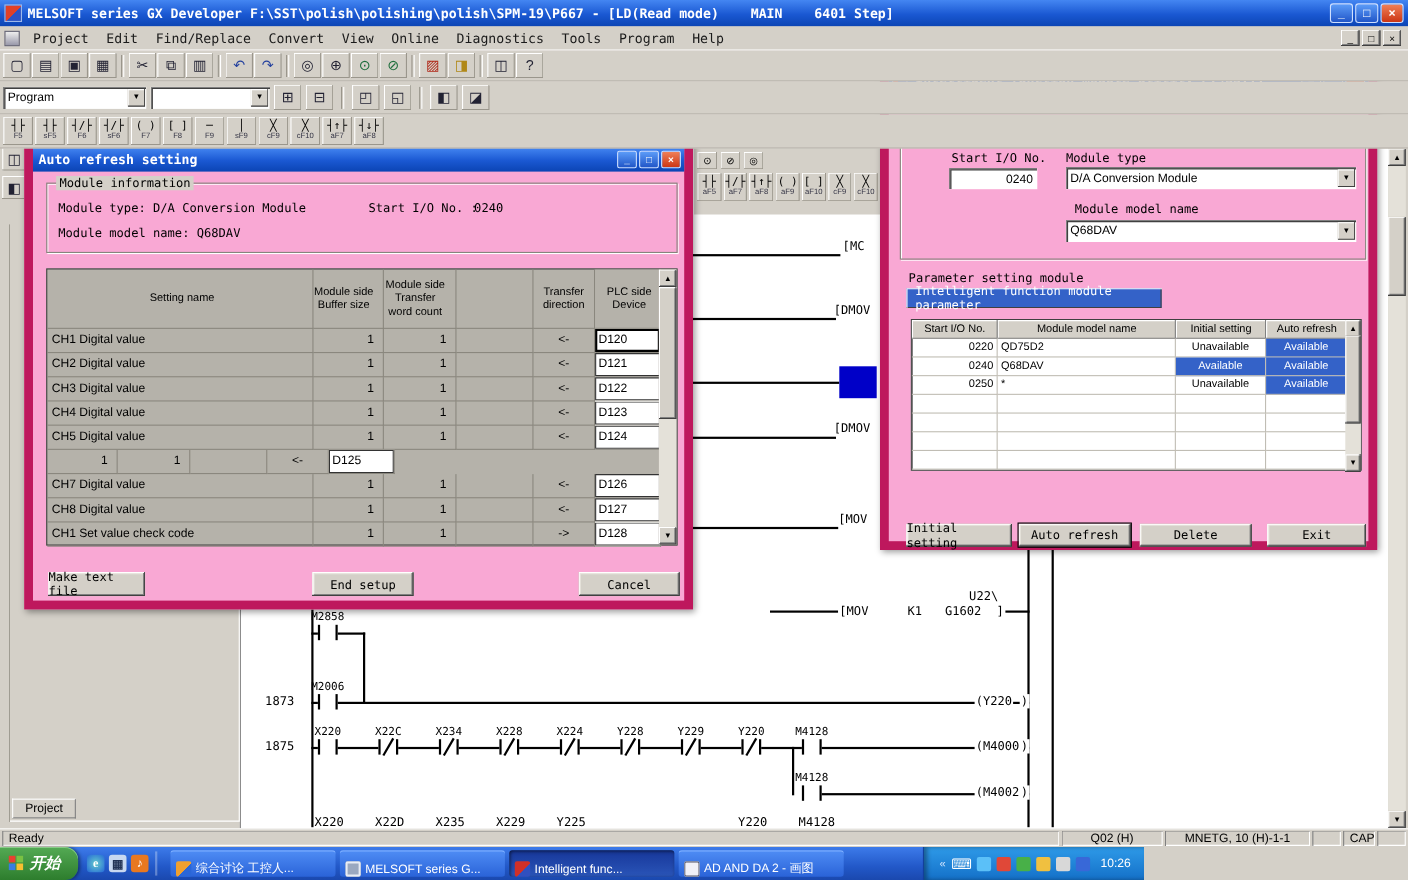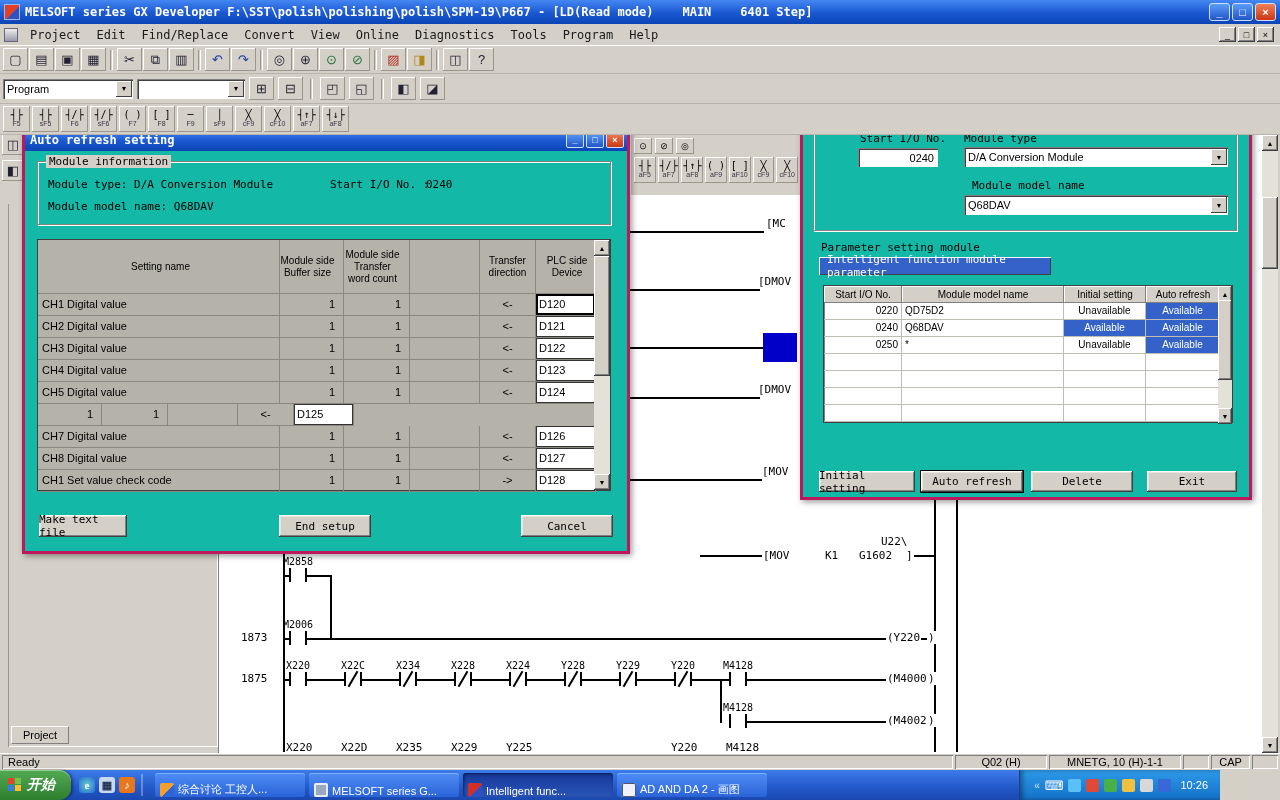--- a/index.html
+++ b/index.html
@@ -53,21 +53,21 @@
   .lt{position:absolute;font:11px/13px "DejaVu Sans Mono",monospace;white-space:pre}
   .lt.bg{background:#fff;padding:0 1px}
   .lc{position:absolute;width:24px}
   .lcl{position:absolute;left:-10px;top:0;width:44px;text-align:center;font:10px/11px "DejaVu Sans Mono",monospace}
   .lcs{position:absolute;left:3px;top:12px;width:18px;height:14px;background:#fff}
   .lcs i{position:absolute;top:0;width:2px;height:14px;background:#000}
   .lcs i:first-child{left:0}.lcs i:nth-child(2){right:0}
   .lcs u{position:absolute;left:8px;top:-2px;width:2px;height:18px;background:#000;transform:rotate(30deg)}
   .lcur{position:absolute;background:#0000c8}
   
-  .dlg{position:absolute;background:#14b8a6;border:3px solid #be185d;box-shadow:2px 2px 6px rgba(0,0,0,.4)}
+  .dlg{position:absolute;background:#f9a8d4;border:8px solid #be185d;box-shadow:2px 2px 6px rgba(0,0,0,.4)}
   .dlg-title{height:22px;background:linear-gradient(180deg,#4486f2,#1a58d2 55%,#0b44b4);display:flex;align-items:center;color:#fff;padding:0 3px}
   .dlg-title .t{flex:1;font:bold 12px "DejaVu Sans Mono",monospace;white-space:pre;overflow:hidden;padding-left:2px}
   .dbtn{width:18px;height:16px;margin-left:2px;border:1px solid #cfe0ff;border-radius:2px;color:#fff;font:bold 9px "Liberation Sans",sans-serif;display:flex;align-items:center;justify-content:center;background:linear-gradient(#5c9cf8,#2156c8);flex:none}
   .dbtn.close{background:linear-gradient(#f08058,#cc3614)}
   .group{position:absolute;border:1px solid #87847d;box-shadow:inset 1px 1px #fff,1px 1px #fff}
   .group-label{position:absolute;top:-7px;left:8px;background:#d4d0c8;padding:0 3px;font:11px "DejaVu Sans Mono",monospace}
   .mlabel{position:absolute;font:11px "DejaVu Sans Mono",monospace;white-space:pre}
   .btn{position:absolute;background:#d4d0c8;box-shadow:inset -1px -1px #404040,inset 1px 1px #fff,inset -2px -2px #808080,inset 2px 2px #e8e5de;font:11px "DejaVu Sans Mono",monospace;display:flex;align-items:center;justify-content:center}
   .btn.focus{outline:1px solid #000}
   #dlg-autorefresh{left:22px;top:126px;width:608px;height:428px;z-index:10}
@@ -99,21 +99,21 @@
   .c-model{width:162px}
   .c-initial{width:82px;text-align:center}
   .c-refresh{width:74px;text-align:center}
   .avail{background:#3462c8;color:#fff}
   .if-sb{position:absolute;right:0;top:0;width:14px;height:136px;background:#e4e1d9}
   .if-sb .sbtn,.if-sb .sthumb{width:14px}
   
   .statusbar{position:absolute;left:0;top:753px;width:1280px;height:17px;background:#d4d0c8;border-top:1px solid #fff;display:flex;gap:2px;padding:1px 2px;z-index:30}
   .seg{box-shadow:inset 1px 1px #808080,inset -1px -1px #fff;padding:1px 6px;font:11px "Liberation Sans",sans-serif;white-space:nowrap;overflow:hidden}
   
-  .taskbar{position:absolute;left:0;top:770px;width:1220px;height:30px;background:linear-gradient(180deg,#3d7bea,#2258c8 60%,#1a48ae);display:flex;align-items:center;z-index:40}
+  .taskbar{position:absolute;left:0;top:770px;width:1040px;height:30px;background:linear-gradient(180deg,#3d7bea,#2258c8 60%,#1a48ae);display:flex;align-items:center;z-index:40}
   .start{height:30px;display:flex;align-items:center;gap:5px;padding:0 16px 0 8px;border-radius:0 12px 12px 0;background:linear-gradient(#54aa54,#2d7d2d);box-shadow:inset 0 1px #8c8,2px 0 3px rgba(0,0,0,.4);color:#fff;font:bold italic 14px "Liberation Sans",sans-serif}
   .flag{width:14px;height:14px;display:grid;grid-template-columns:6px 6px;grid-template-rows:6px 6px;gap:1px}
   .flag i{display:block}
   .flag i:nth-child(1){background:#e84030}.flag i:nth-child(2){background:#7ac143}
   .flag i:nth-child(3){background:#3a7de0}.flag i:nth-child(4){background:#f8c030}
   .ql{display:flex;align-items:center;gap:4px;padding:0 8px}
   .qlicon{width:16px;height:16px;border-radius:3px;display:flex;align-items:center;justify-content:center;color:#fff;font:bold 11px "Liberation Serif",serif}
   .qlicon.ie{background:radial-gradient(#6cc,#2468d8)}
   .qlicon.desk{background:#c8d8f0;color:#235}
   .qlicon.media{background:#e87820}
@@ -723,21 +723,21 @@
   <div class="btn focus" style="left:118px;top:416px;width:102px;height:21px">Auto refresh</div>
   <div class="btn" style="left:228px;top:416px;width:102px;height:21px">Delete</div>
   <div class="btn" style="left:344px;top:416px;width:90px;height:21px">Exit</div>
 </div>
 
 <div class="statusbar">
   <div class="seg" style="flex:1">Ready</div>
   <div class="seg" style="width:92px;text-align:center">Q02 (H)</div>
   <div class="seg" style="width:132px;text-align:center">MNETG, 10 (H)-1-1</div>
   <div class="seg" style="width:26px"></div>
-  <div class="seg" style="width:39px;text-align:center">CAP</div>
+  <div class="seg" style="width:29px;text-align:right">CAP</div>
   <div class="seg" style="width:26px"></div>
 </div>
 
 <div class="taskbar">
   <div class="start">
     <span class="flag">
         <i></i>
         <i></i>
         <i></i>
         <i></i>

